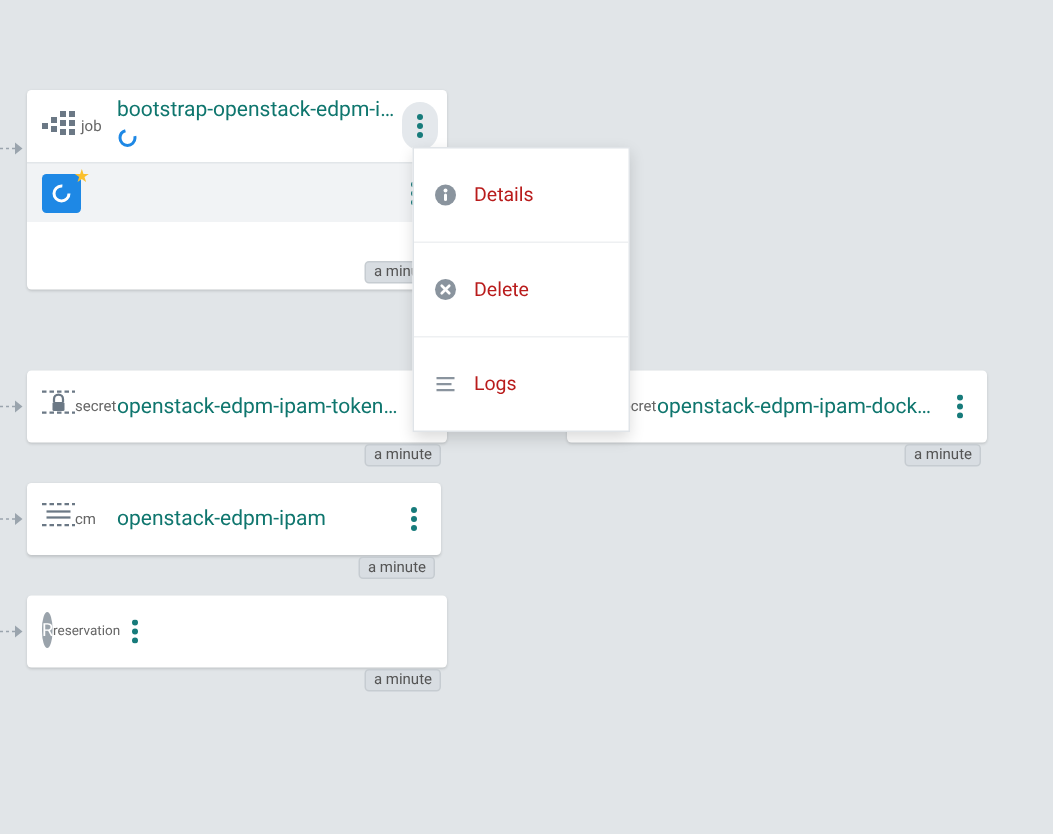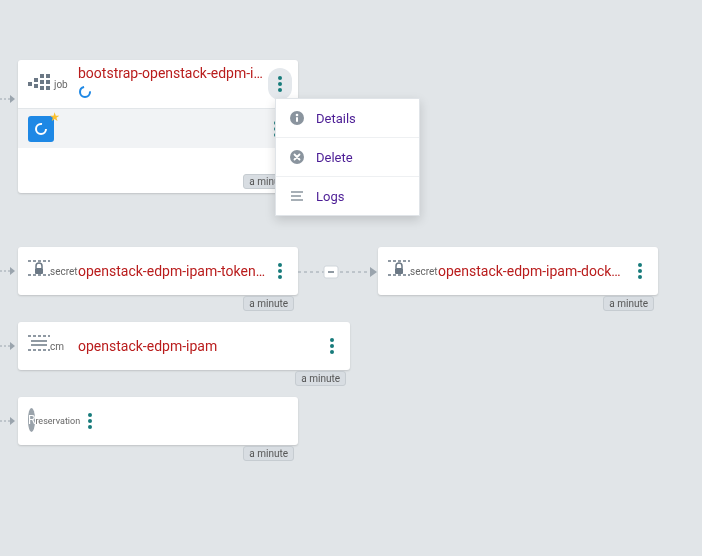--- a/index.html
+++ b/index.html
@@ -26,21 +26,21 @@
     margin-top: -2px;
   }
   .icon-label {
     font-size: 10px;
     color: #666;
     margin-top: 2px;
   }
   .title {
     flex: 1;
     font-size: 14px;
-    color: #b91c1c;
+    color: #0f766e;
     white-space: nowrap;
     overflow: hidden;
     text-overflow: ellipsis;
   }
   .kebab {
     width: 24px;
     height: 32px;
     display: flex;
     align-items: center;
     justify-content: center;
@@ -77,23 +77,23 @@
   .menu {
     position:absolute;
     background:#fff;
     border:1px solid #e0e4e8;
     width:145px;
     box-shadow: 0 4px 10px rgba(0,0,0,0.15);
     z-index:10;
   }
   .menu-item {
     display:flex; align-items:center;
-    padding:10px 12px;
+    padding:22px 12px;
     font-size:13px;
-    color:#4c1d95;
+    color:#b91c1c;
     border-bottom:1px solid #eef0f2;
     cursor:pointer;
   }
   .menu-item:last-child { border-bottom:none;align-items:center; }
   .menu-icon { width:18px; height:18px; margin-right:10px; display:flex; align-items:center; justify-content:center; }
   .avatar {
     width:24px; height:24px; border-radius:50%; background:#9aa3ab;
     color:#fff; font-size:12px; display:flex; align-items:center; justify-content:center;
   }
   .arrow-in { position:absolute; display:flex; align-items:center; color:#9aa4ad; }
@@ -265,21 +265,21 @@
       <svg width="4" height="16">
           <circle cx="2" cy="2" r="2" fill="#177b7b"></circle>
           <circle cx="2" cy="8" r="2" fill="#177b7b"></circle>
           <circle cx="2" cy="14" r="2" fill="#177b7b"></circle>
         </svg>
     </div>
   </div>
   <span class="timestamp">a minute</span>
 </div>
 
-<div class="card" style="left:18px; top:322px; width:332px;">
+<div class="card" style="left:18px; top:322px; width:276px;">
   <div class="card-body">
     <div class="icon-cell">
       <span>
         <svg width="22" height="18" viewBox="0 0 22 18">
           <line x1="0" y1="2" x2="22" y2="2" stroke="#6b7885" stroke-width="1.5" stroke-dasharray="3 2"></line>
           <line x1="3" y1="7" x2="19" y2="7" stroke="#6b7885" stroke-width="1.5"></line>
           <line x1="3" y1="11" x2="19" y2="11" stroke="#6b7885" stroke-width="1.5"></line>
           <line x1="0" y1="16" x2="22" y2="16" stroke="#6b7885" stroke-width="1.5" stroke-dasharray="3 2"></line>
         </svg>
       </span>

